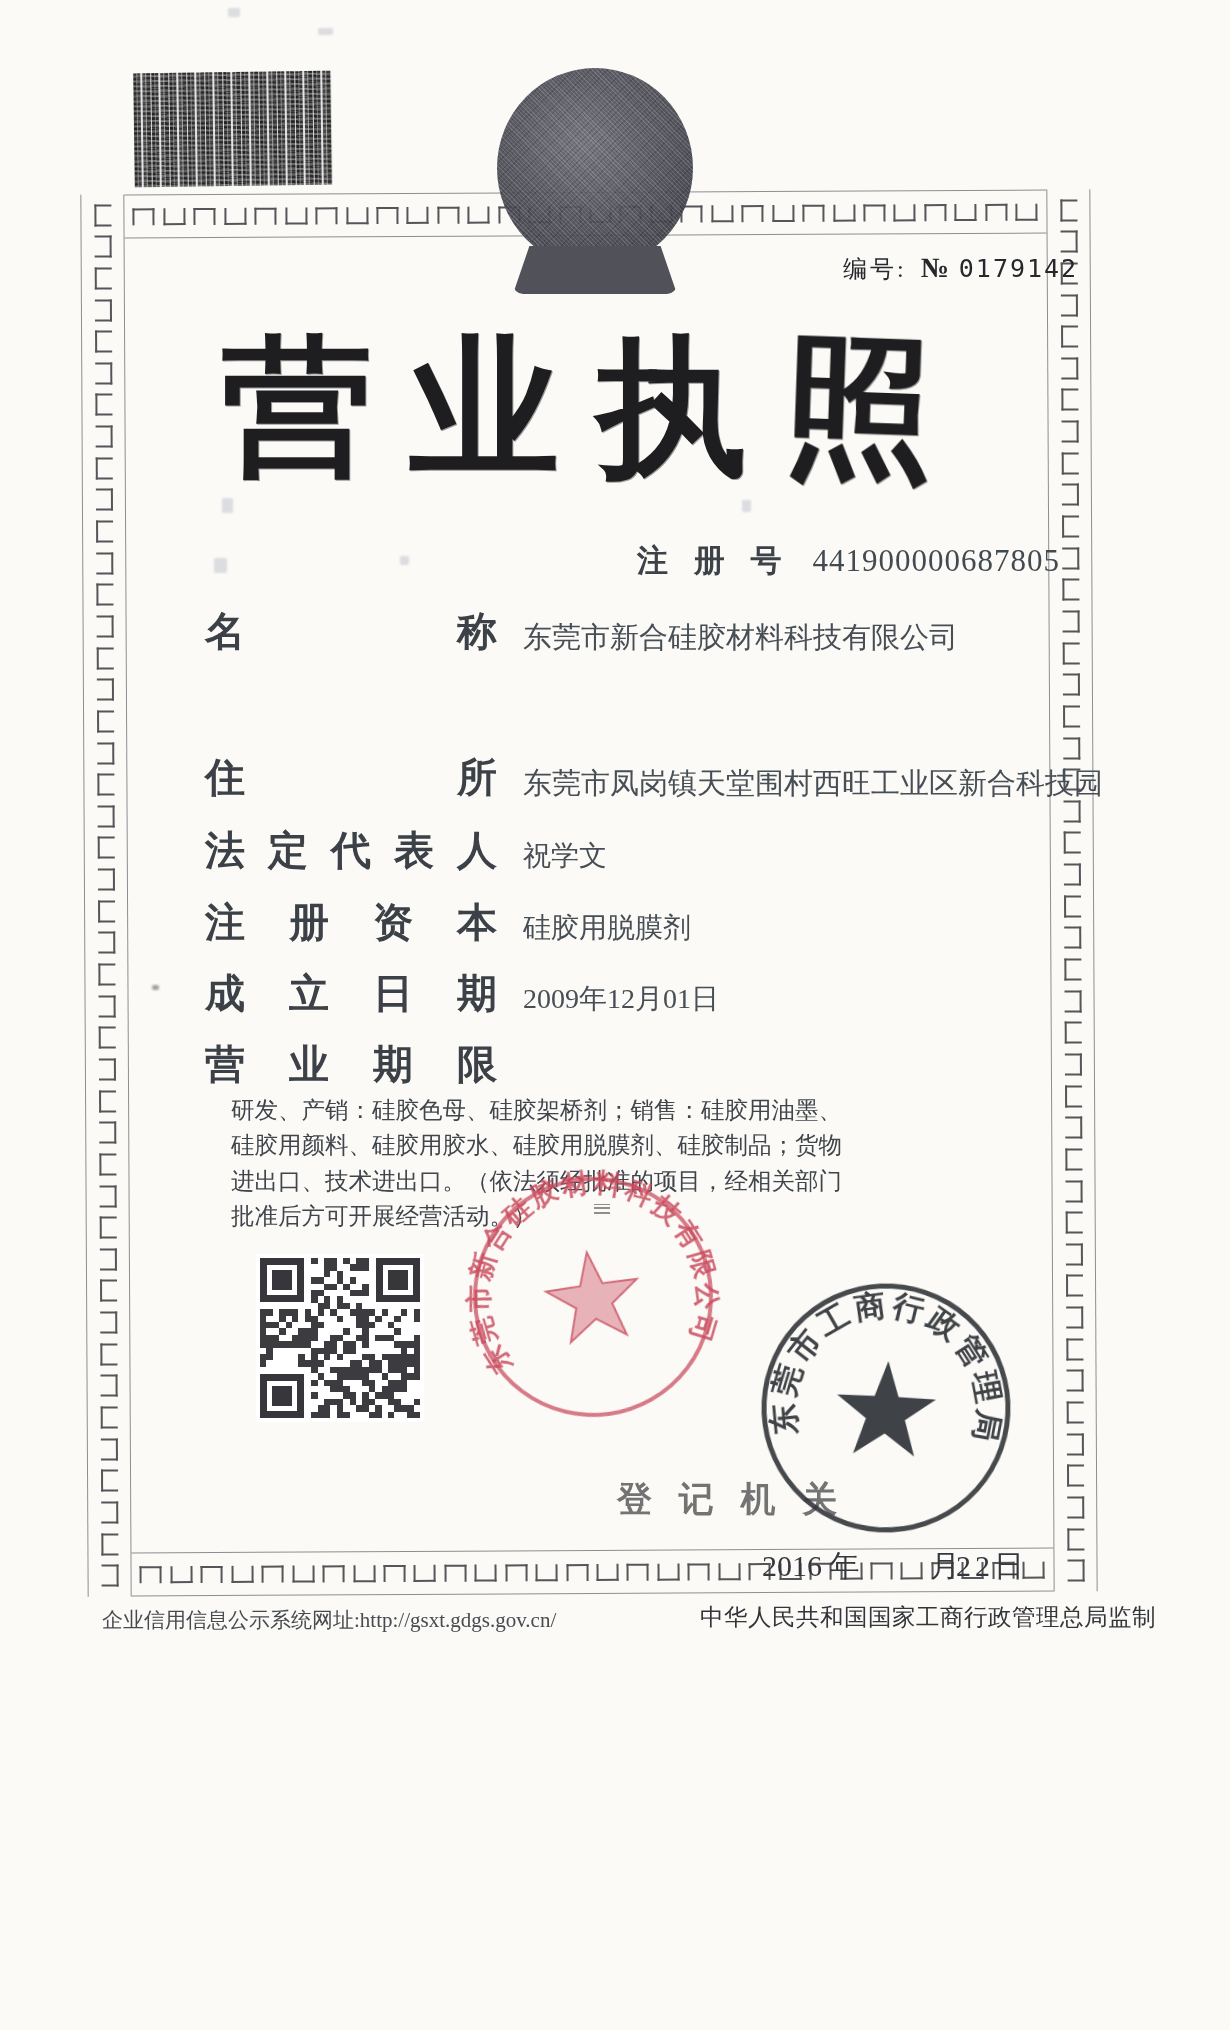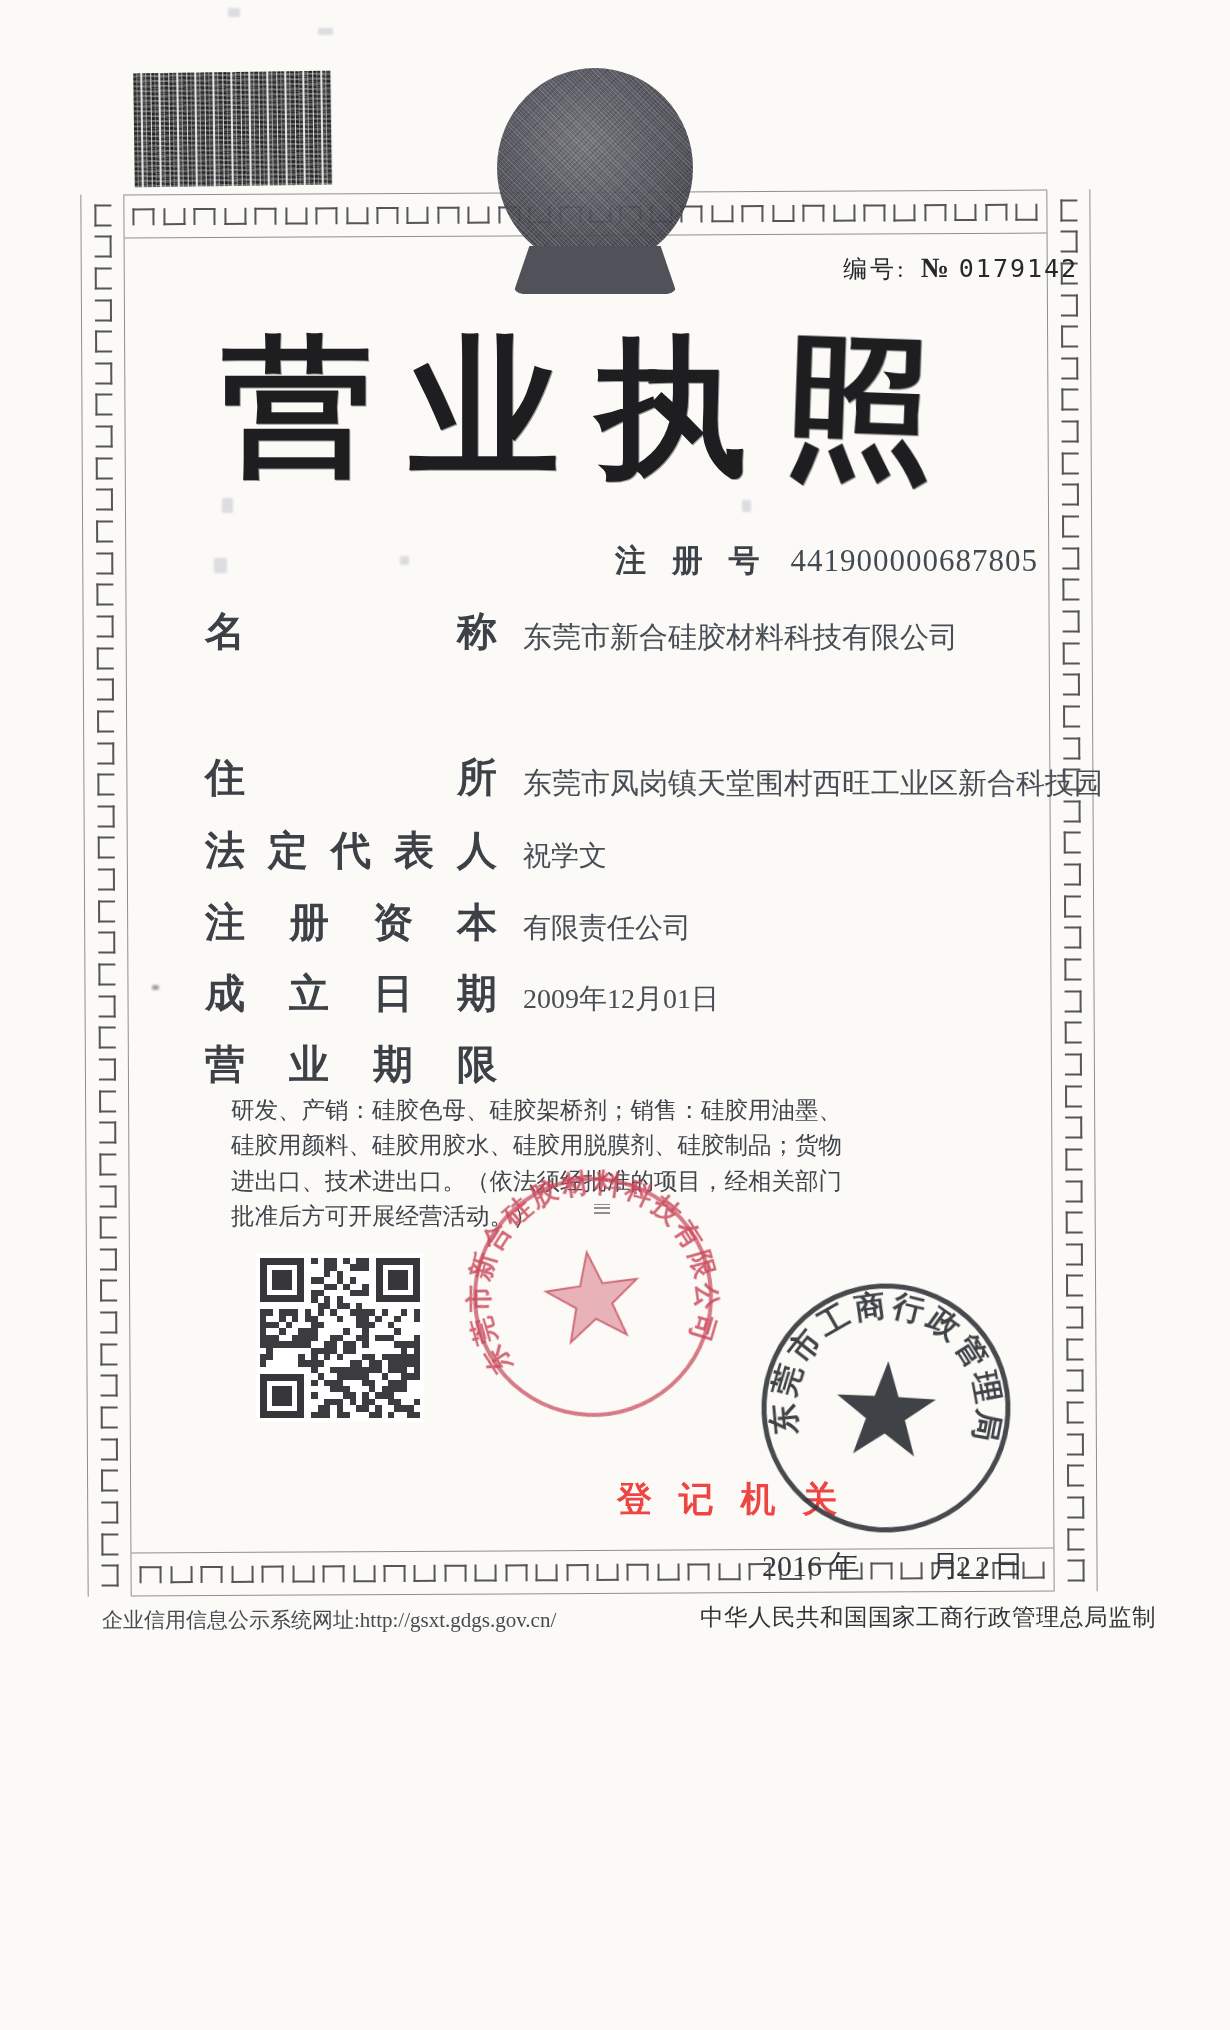--- a/index.html
+++ b/index.html
@@ -40,34 +40,34 @@
   .serial{position:absolute;left:843px;top:252px;z-index:4;color:#26282b;white-space:nowrap;}
   .serial .lab{font-size:24px;letter-spacing:3px;}
   .serial .sym{font-size:28px;font-weight:700;margin-left:14px;}
   .serial .num{font-size:25px;letter-spacing:2px;margin-left:10px;font-family:"DejaVu Sans Mono","Liberation Mono",monospace;}
 
   .title{position:absolute;left:222px;top:326px;width:712px;display:flex;justify-content:space-between;z-index:4;}
   .title span{font-size:150px;line-height:1.1;font-weight:900;color:#1e1e20;
     text-shadow:1px 1px 0 rgba(60,60,60,.5);filter:blur(.3px);}
   .title span:nth-child(4){transform:rotate(2deg);}
 
-  .regline{position:absolute;left:615px;top:540px;z-index:4;white-space:nowrap;color:#3c4248;text-align:right;}
+  .regline{position:absolute;left:637px;top:540px;z-index:4;white-space:nowrap;color:#3c4248;text-align:right;}
   .regline .lab{font-size:31px;font-weight:700;letter-spacing:9px;}
   .regline .num{font-size:31px;margin-left:22px;letter-spacing:1px;color:#424a52;}
 
   .row{position:absolute;left:205px;display:flex;align-items:flex-start;z-index:4;}
   .row .lbl{width:292px;flex:none;font-size:40px;font-weight:700;color:#3c4147;
     text-align:justify;text-align-last:justify;line-height:1;}
   .row .val{margin-left:26px;padding-top:8px;font-size:29px;color:#474e55;width:620px;line-height:1.2;}
   .row.r4 .val,.row.r5 .val,.row.r6 .val{font-size:28px;}
   .row.r7 .val{font-size:26px;}
   .row.scope .val{font-size:23.5px;line-height:1.5;padding-top:3px;width:632px;color:#3f454b;}
 
   .registrar{position:absolute;left:617px;top:1476px;font-size:35px;font-weight:700;
-    letter-spacing:9px;color:#ef4444;z-index:4;white-space:nowrap;}
+    letter-spacing:9px;color:#737373;z-index:4;white-space:nowrap;}
   .dateline{position:absolute;top:1546px;font-size:30px;color:#34383d;z-index:4;white-space:nowrap;}
   .dateline.p1{left:762px}.dateline.p2{left:930px}.dateline.p3{left:956px;letter-spacing:4px;}
 
   .footer-left{position:absolute;left:102px;top:1606px;font-size:21px;color:#474b50;z-index:4;}
   .footer-right{position:absolute;left:700px;top:1601px;font-size:23.5px;color:#323539;z-index:4;letter-spacing:.5px;}
 
   
   .qr{position:absolute;left:256px;top:1254px;width:168px;height:168px;background:#fff;padding:4px;box-sizing:border-box;z-index:2;filter:blur(.3px);}
   .qr .cells{position:absolute;inset:4px;display:grid;grid-template-columns:repeat(25,1fr);grid-template-rows:repeat(25,1fr);}
   .qr .c{background:transparent;}
@@ -281,21 +281,21 @@
   <div class="row r4" style="top:831px">
     <span class="lbl">法定代表人</span>
     <span class="val">祝学文</span>
   </div>
   <div class="row r3" style="top:758px">
     <span class="lbl">住所</span>
     <span class="val">东莞市凤岗镇天堂围村西旺工业区新合科技园</span>
   </div>
   <div class="row r5" style="top:903px">
     <span class="lbl">注册资本</span>
-    <span class="val">有限责任公司</span>
+    <span class="val">硅胶用脱膜剂</span>
   </div>
   <div class="row r6" style="top:974px">
     <span class="lbl">成立日期</span>
     <span class="val">2009年12月01日</span>
   </div>
   <div class="row r7" style="top:1045px">
     <span class="lbl">营业期限</span>
   </div>
   <div class="row scope" style="top:1090px">
     <span class="val">研发、产销：硅胶色母、硅胶架桥剂；销售：硅胶用油墨、硅胶用颜料、硅胶用胶水、硅胶用脱膜剂、硅胶制品；货物进出口、技术进出口。（依法须经批准的项目，经相关部门批准后方可开展经营活动。）</span>

